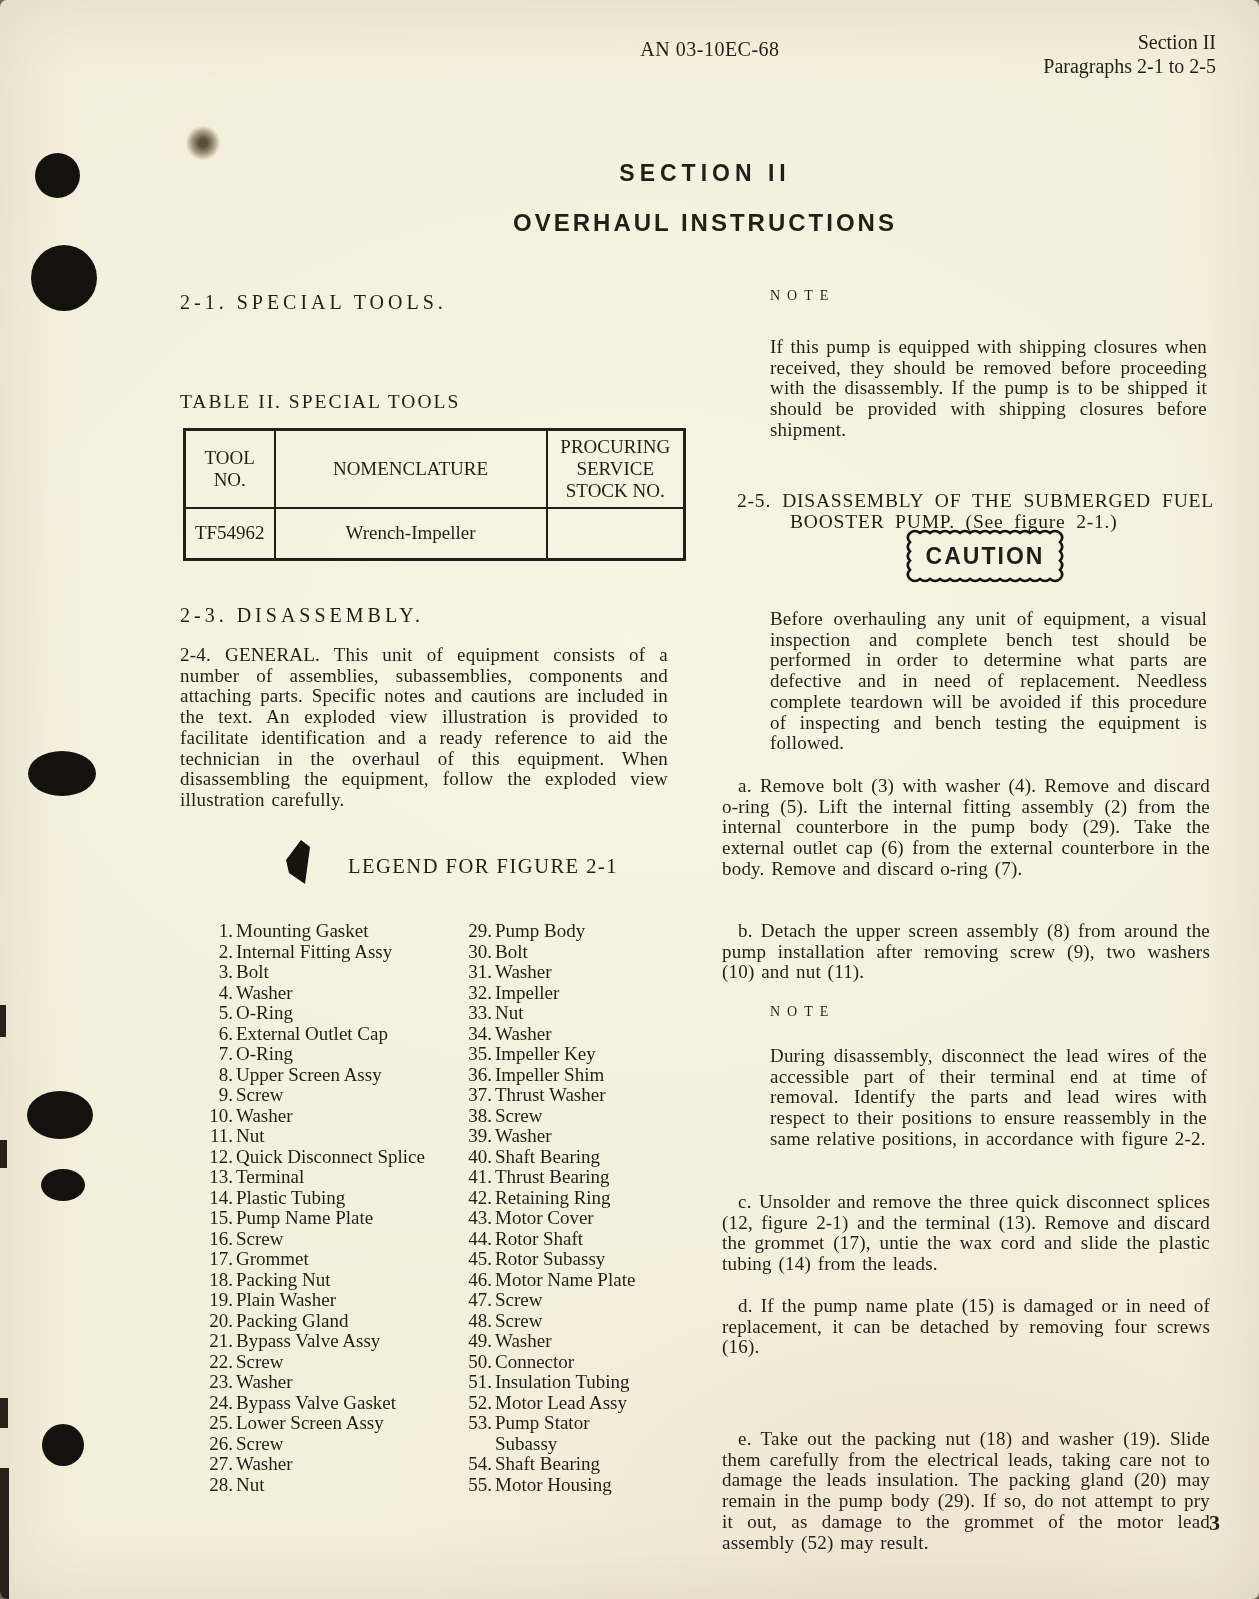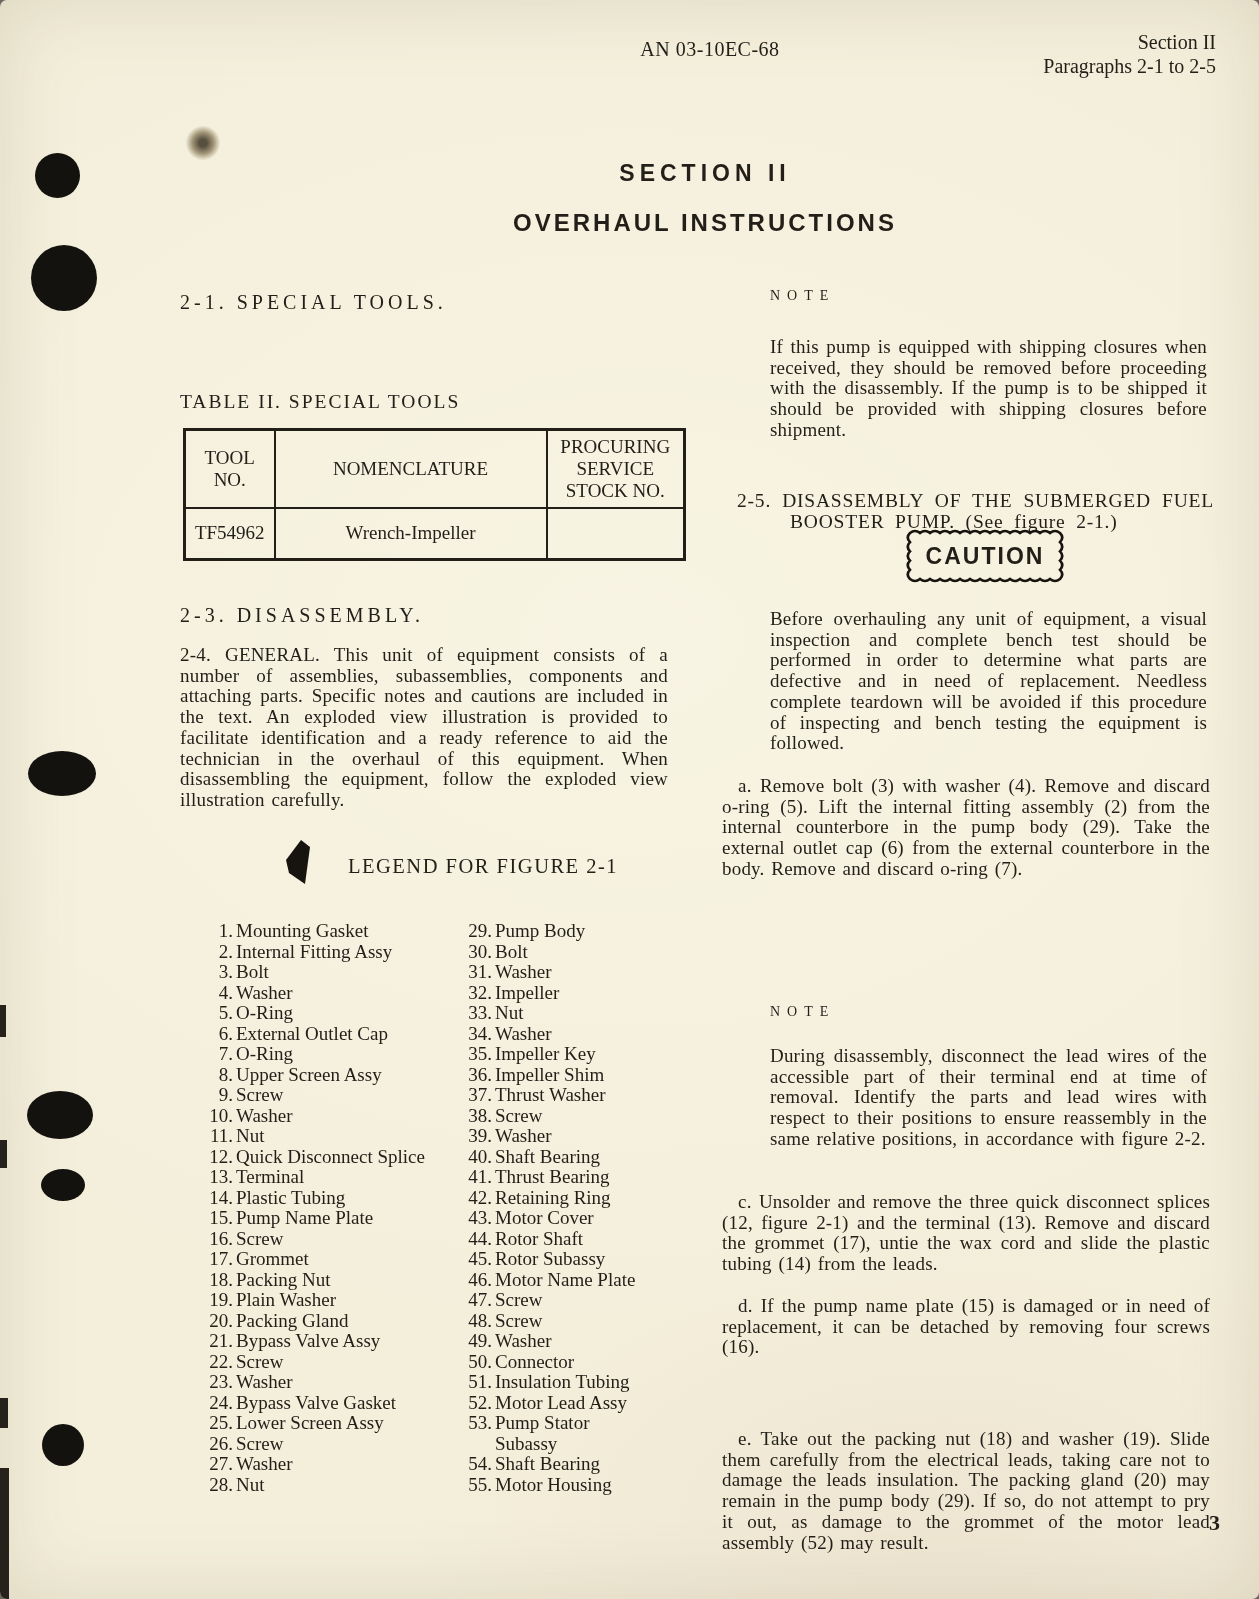--- a/index.html
+++ b/index.html
@@ -381,20 +381,21 @@
         q4.5,4.6 0,9.2 q4.5,4.6 0,9.2 q4.5,4.6 0,9.2 q4.5,4.6 0,9.2 q4.5,4.6 0,9.2
         q-5,4 -10,0 q-5,4 -10,0 q-5,4 -10,0 q-5,4 -10,0 q-5,4 -10,0 q-5,4 -10,0 q-5,4 -10,0 q-5,4 -10,0 q-5,4 -10,0 q-5,4 -10,0 q-5,4 -10,0 q-5,4 -10,0 q-5,4 -10,0 q-5,4 -10,0 q-5,4 -10,0
         q-4.5,-4.6 0,-9.2 q-4.5,-4.6 0,-9.2 q-4.5,-4.6 0,-9.2 q-4.5,-4.6 0,-9.2 q-4.5,-4.6 0,-9.2 z"></path>
     </svg>
     <span class="caution-label">CAUTION</span>
   </div>
 
   <div class="abs body-text indented cautionp">Before overhauling any unit of equipment, a visual inspection and complete bench test should be performed in order to determine what parts are defective and in need of replacement. Needless complete teardown will be avoided if this procedure of inspecting and bench testing the equipment is followed.</div>
 
   <div class="abs body-text step stepa">a. Remove bolt (3) with washer (4). Remove and discard o-ring (5). Lift the internal fitting assembly (2) from the internal counterbore in the pump body (29). Take the external outlet cap (6) from the external counterbore in the body. Remove and discard o-ring (7).</div>
+  <div class="abs body-text step stepb">b. Detach the upper screen assembly (8) from around the pump installation after removing screw (9), two washers (10) and nut (11).</div>
 
   <div class="abs note-title note2-title">NOTE</div>
   <div class="abs body-text indented note2">During disassembly, disconnect the lead wires of the accessible part of their terminal end at time of removal. Identify the parts and lead wires with respect to their positions to ensure reassembly in the same relative positions, in accordance with figure 2-2.</div>
 
   <div class="abs body-text step stepc">c. Unsolder and remove the three quick disconnect splices (12, figure 2-1) and the terminal (13). Remove and discard the grommet (17), untie the wax cord and slide the plastic tubing (14) from the leads.</div>
   <div class="abs body-text step stepd">d. If the pump name plate (15) is damaged or in need of replacement, it can be detached by removing four screws (16).</div>
   <div class="abs body-text step stepe">e. Take out the packing nut (18) and washer (19). Slide them carefully from the electrical leads, taking care not to damage the leads insulation. The packing gland (20) may remain in the pump body (29). If so, do not attempt to pry it out, as damage to the grommet of the motor lead assembly (52) may result.</div>
 
   <div class="abs page-number">3</div>
 </div>

